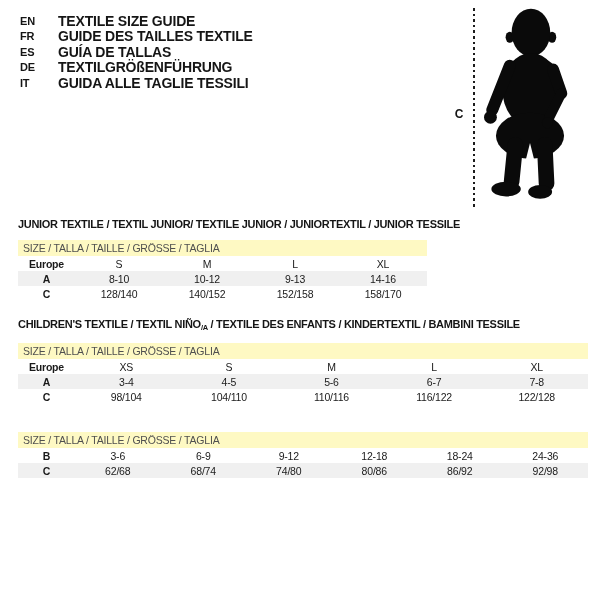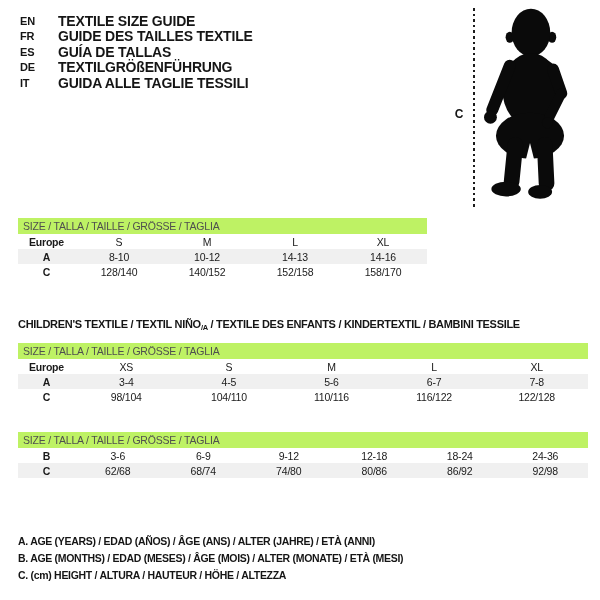--- a/index.html
+++ b/index.html
@@ -23,21 +23,21 @@
   
   .tbl { position:absolute; left:18px; }
   .t1 { top:218px; width:409px; }
   .t2 { top:318px; width:570px; }
   .t3 { top:424px; width:570px; }
   .tbl-title { font-size:11px; font-weight:bold; letter-spacing:-0.3px; line-height:13px; white-space:nowrap; }
   .t1 .tbl-title { margin-bottom:9px; }
   .t2 .tbl-title { margin-bottom:9px; }
   .t3 .tbl-title { margin-bottom:8px; }
   .title-sub { font-size:7.5px; vertical-align:-2px; }
-  .size-bar { height:16px; line-height:16px; background:#bef264; color:#4f4f4f;
+  .size-bar { height:16px; line-height:16px; background:#fef9c3; color:#4f4f4f;
     font-size:10.5px; padding-left:5px; letter-spacing:-0.2px; }
   table.size-table { width:100%; border-collapse:collapse; table-layout:fixed; }
   table.size-table td { height:15px; font-size:10.5px; text-align:center; letter-spacing:-0.2px;
     padding:0; vertical-align:middle; color:#1a1a1a; }
   td.lbl { width:57px; text-align:left; padding-left:3px;font-weight:bold; }
   tr.shaded td { background:#f0f0f0; }
 
   
   .notes { position:absolute; left:18px; top:533px; }
   .note { font-size:10.5px; font-weight:bold; letter-spacing:-0.3px; line-height:17px; white-space:nowrap; }
@@ -87,35 +87,36 @@
       <circle cx="69" cy="126" r="6" stroke="none"></circle>
       <path d="M50 148 L41 184 L59 184 Z" fill="#ffffff" stroke="none"></path>
       <line x1="34" y1="150" x2="30" y2="190" stroke-width="17" stroke-linecap="round"></line>
       <line x1="66" y1="150" x2="68" y2="192" stroke-width="17" stroke-linecap="round"></line>
       <ellipse cx="24" cy="198" rx="16" ry="8" stroke="none"></ellipse>
       <ellipse cx="61" cy="201" rx="13" ry="7.5" stroke="none"></ellipse>
     </g>
   </svg>
 
   <section class="tbl t1">
+    <div class="tbl-title">JUNIOR TEXTILE / TEXTIL JUNIOR/ TEXTILE JUNIOR / JUNIORTEXTIL / JUNIOR TESSILE</div>
     <div class="size-bar">SIZE / TALLA / TAILLE / GRÖSSE / TAGLIA</div>
     <table class="size-table">
       <tbody>
           <tr>
         <td class="lbl">Europe</td>
         <td>S</td>
         <td>M</td>
         <td>L</td>
         <td>XL</td>
       </tr>
       <tr class="shaded">
         <td class="lbl">A</td>
         <td>8-10</td>
         <td>10-12</td>
-        <td>14-13</td>
+        <td>9-13</td>
         <td>14-16</td>
       </tr>
       <tr>
         <td class="lbl">C</td>
         <td>128/140</td>
         <td>140/152</td>
         <td>152/158</td>
         <td>158/170</td>
       </tr>
     </tbody>
@@ -176,19 +177,14 @@
         <td>68/74</td>
         <td>74/80</td>
         <td>80/86</td>
         <td>86/92</td>
         <td>92/98</td>
       </tr>
     </tbody>
       </table>
   </section>
 
-  <div class="notes">
-    <div class="note">A. AGE (YEARS) / EDAD (AÑOS) / ÂGE (ANS) / ALTER (JAHRE) / ETÀ (ANNI)</div>
-    <div class="note">B. AGE (MONTHS) / EDAD (MESES) / ÂGE (MOIS) / ALTER (MONATE) / ETÀ (MESI)</div>
-    <div class="note">C. (cm) HEIGHT / ALTURA / HAUTEUR / HÖHE / ALTEZZA</div>
-  </div>
 
 </div>
 
 </body></html>

